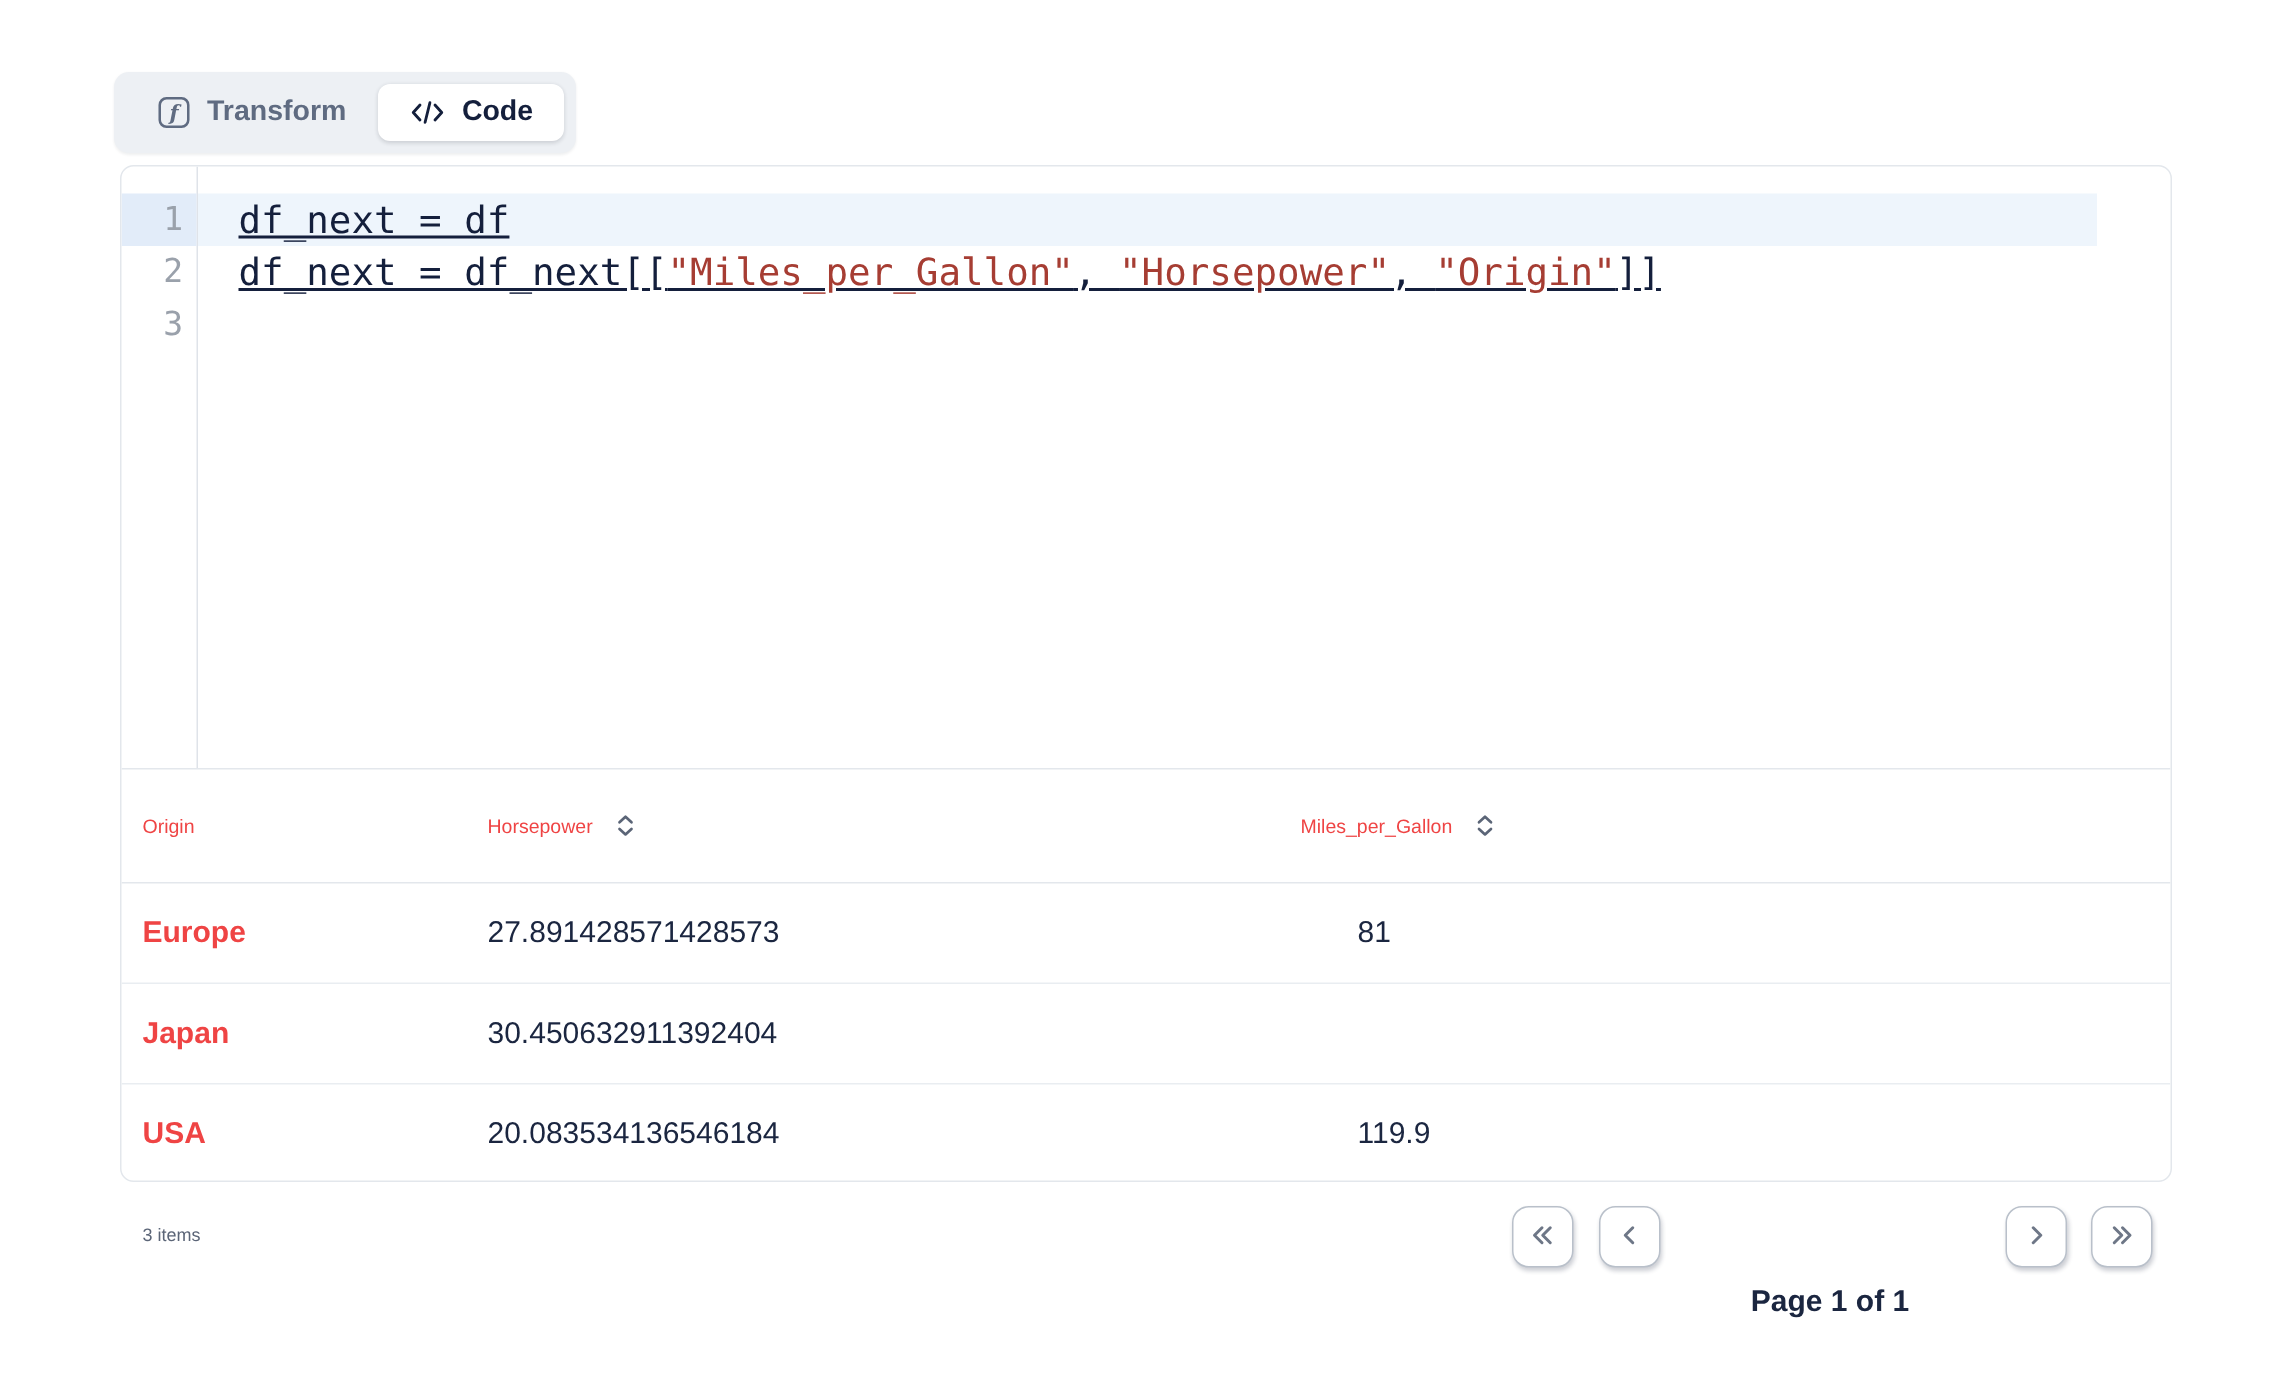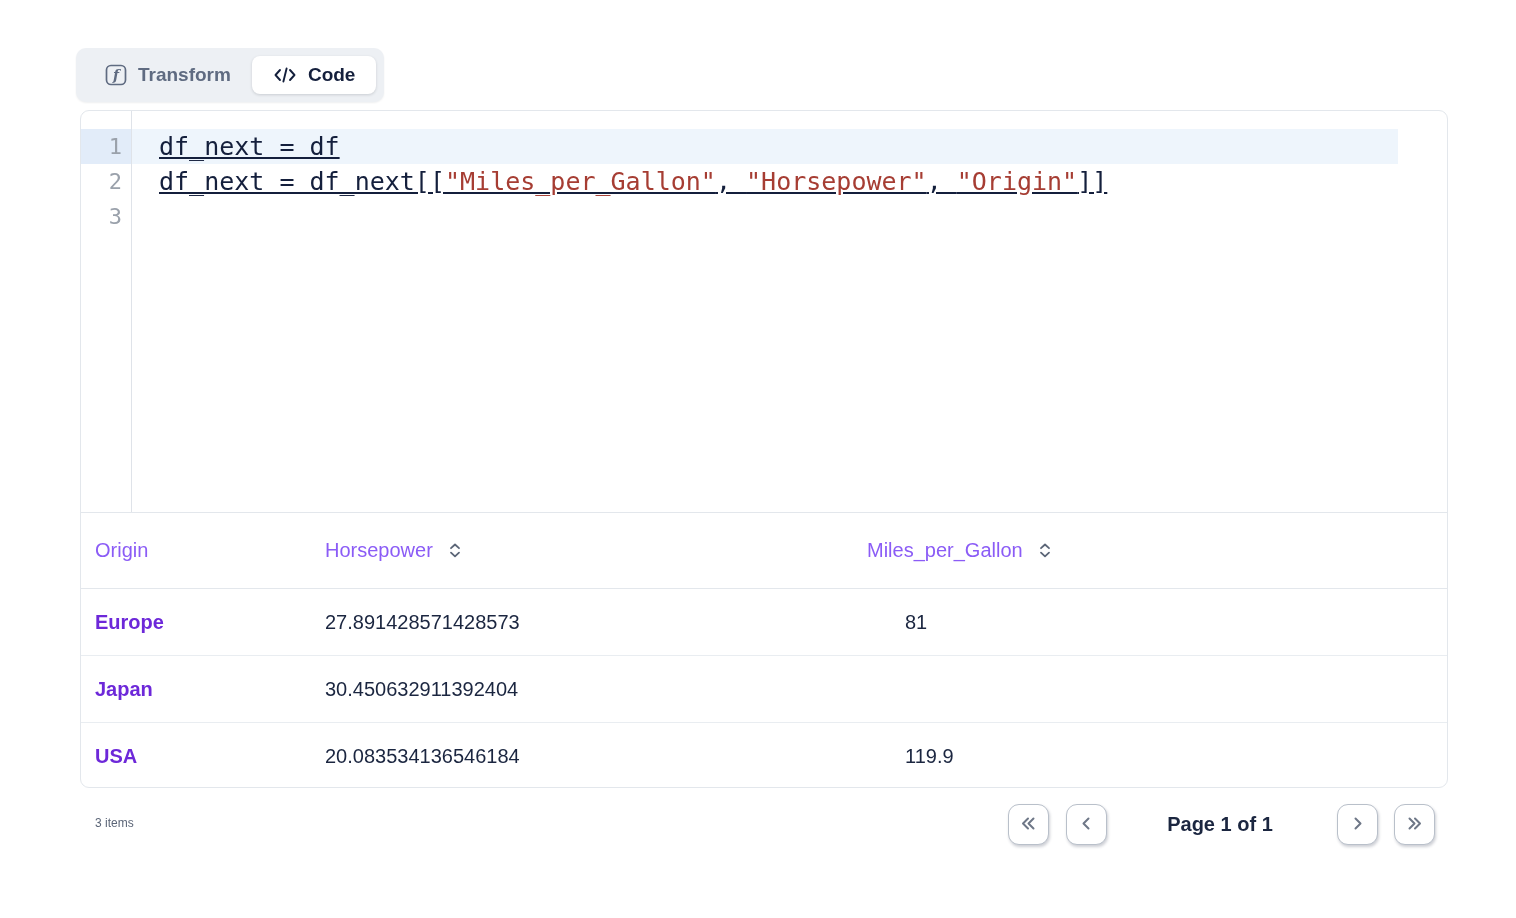--- a/index.html
+++ b/index.html
@@ -77,34 +77,34 @@
   }
   .code-line.active { background: #eef5fc; margin-right: 49px; }
   .tok-string { color: #a63d33; }
   .tok-plain  { color: #141f3c; }
 
   
   .thead {
     display: flex; align-items: center;
     height: 76px; padding-left: 14px;
     border-bottom: 1px solid #e3e7ec;
-    color: #8b5cf6; font-size: 20px;
+    color: #ef4444; font-size: 13px;
   }
   .th { display: flex; align-items: center; gap: 14px; }
   .col-0 { width: 230px; }
   .col-1 { width: 580px; }
   .col-2 { flex: 1; }
   .tr {
     display: flex; align-items: center;
     height: 67px; padding-left: 14px;
     border-bottom: 1px solid #e9edf1;
     font-size: 20px; color: #1b2640;
   }
   .tr:last-child { border-bottom: none; }
-  .td.origin { font-weight: 700; color: #6d28d9; }
+  .td.origin { font-weight: 700; color: #ef4444; }
   .sort-icon { display: inline-flex; }
 
   
   .items-count {
     position: absolute; left: 95px; top: 816px;
     font-size: 12px; color: #5b6577;
   }
   .pg-btn {
     position: absolute; top: 804px;
     width: 41px; height: 41px;
@@ -113,21 +113,21 @@
     background: #ffffff;
     box-shadow: 1px 2px 3px rgba(27,38,64,.22);
     display: flex; align-items: center; justify-content: center;
     padding: 0; cursor: pointer;
   }
   #btn-first { left: 1008px; }
   #btn-prev  { left: 1066px; }
   #btn-next  { left: 1337px; }
   #btn-last  { left: 1394px; }
   .page-label {
-    position: absolute; left: 1125px; top: 804px;
+    position: absolute; left: 1125px; top: 848px;
     width: 190px; height: 41px;
     display: flex; align-items: center; justify-content: center;
     font-size: 20px; font-weight: 600; color: #1b2640;
   }
 </style>
 </head>
 <body>
 
 <div class="tabbar">
   <button class="tab">

